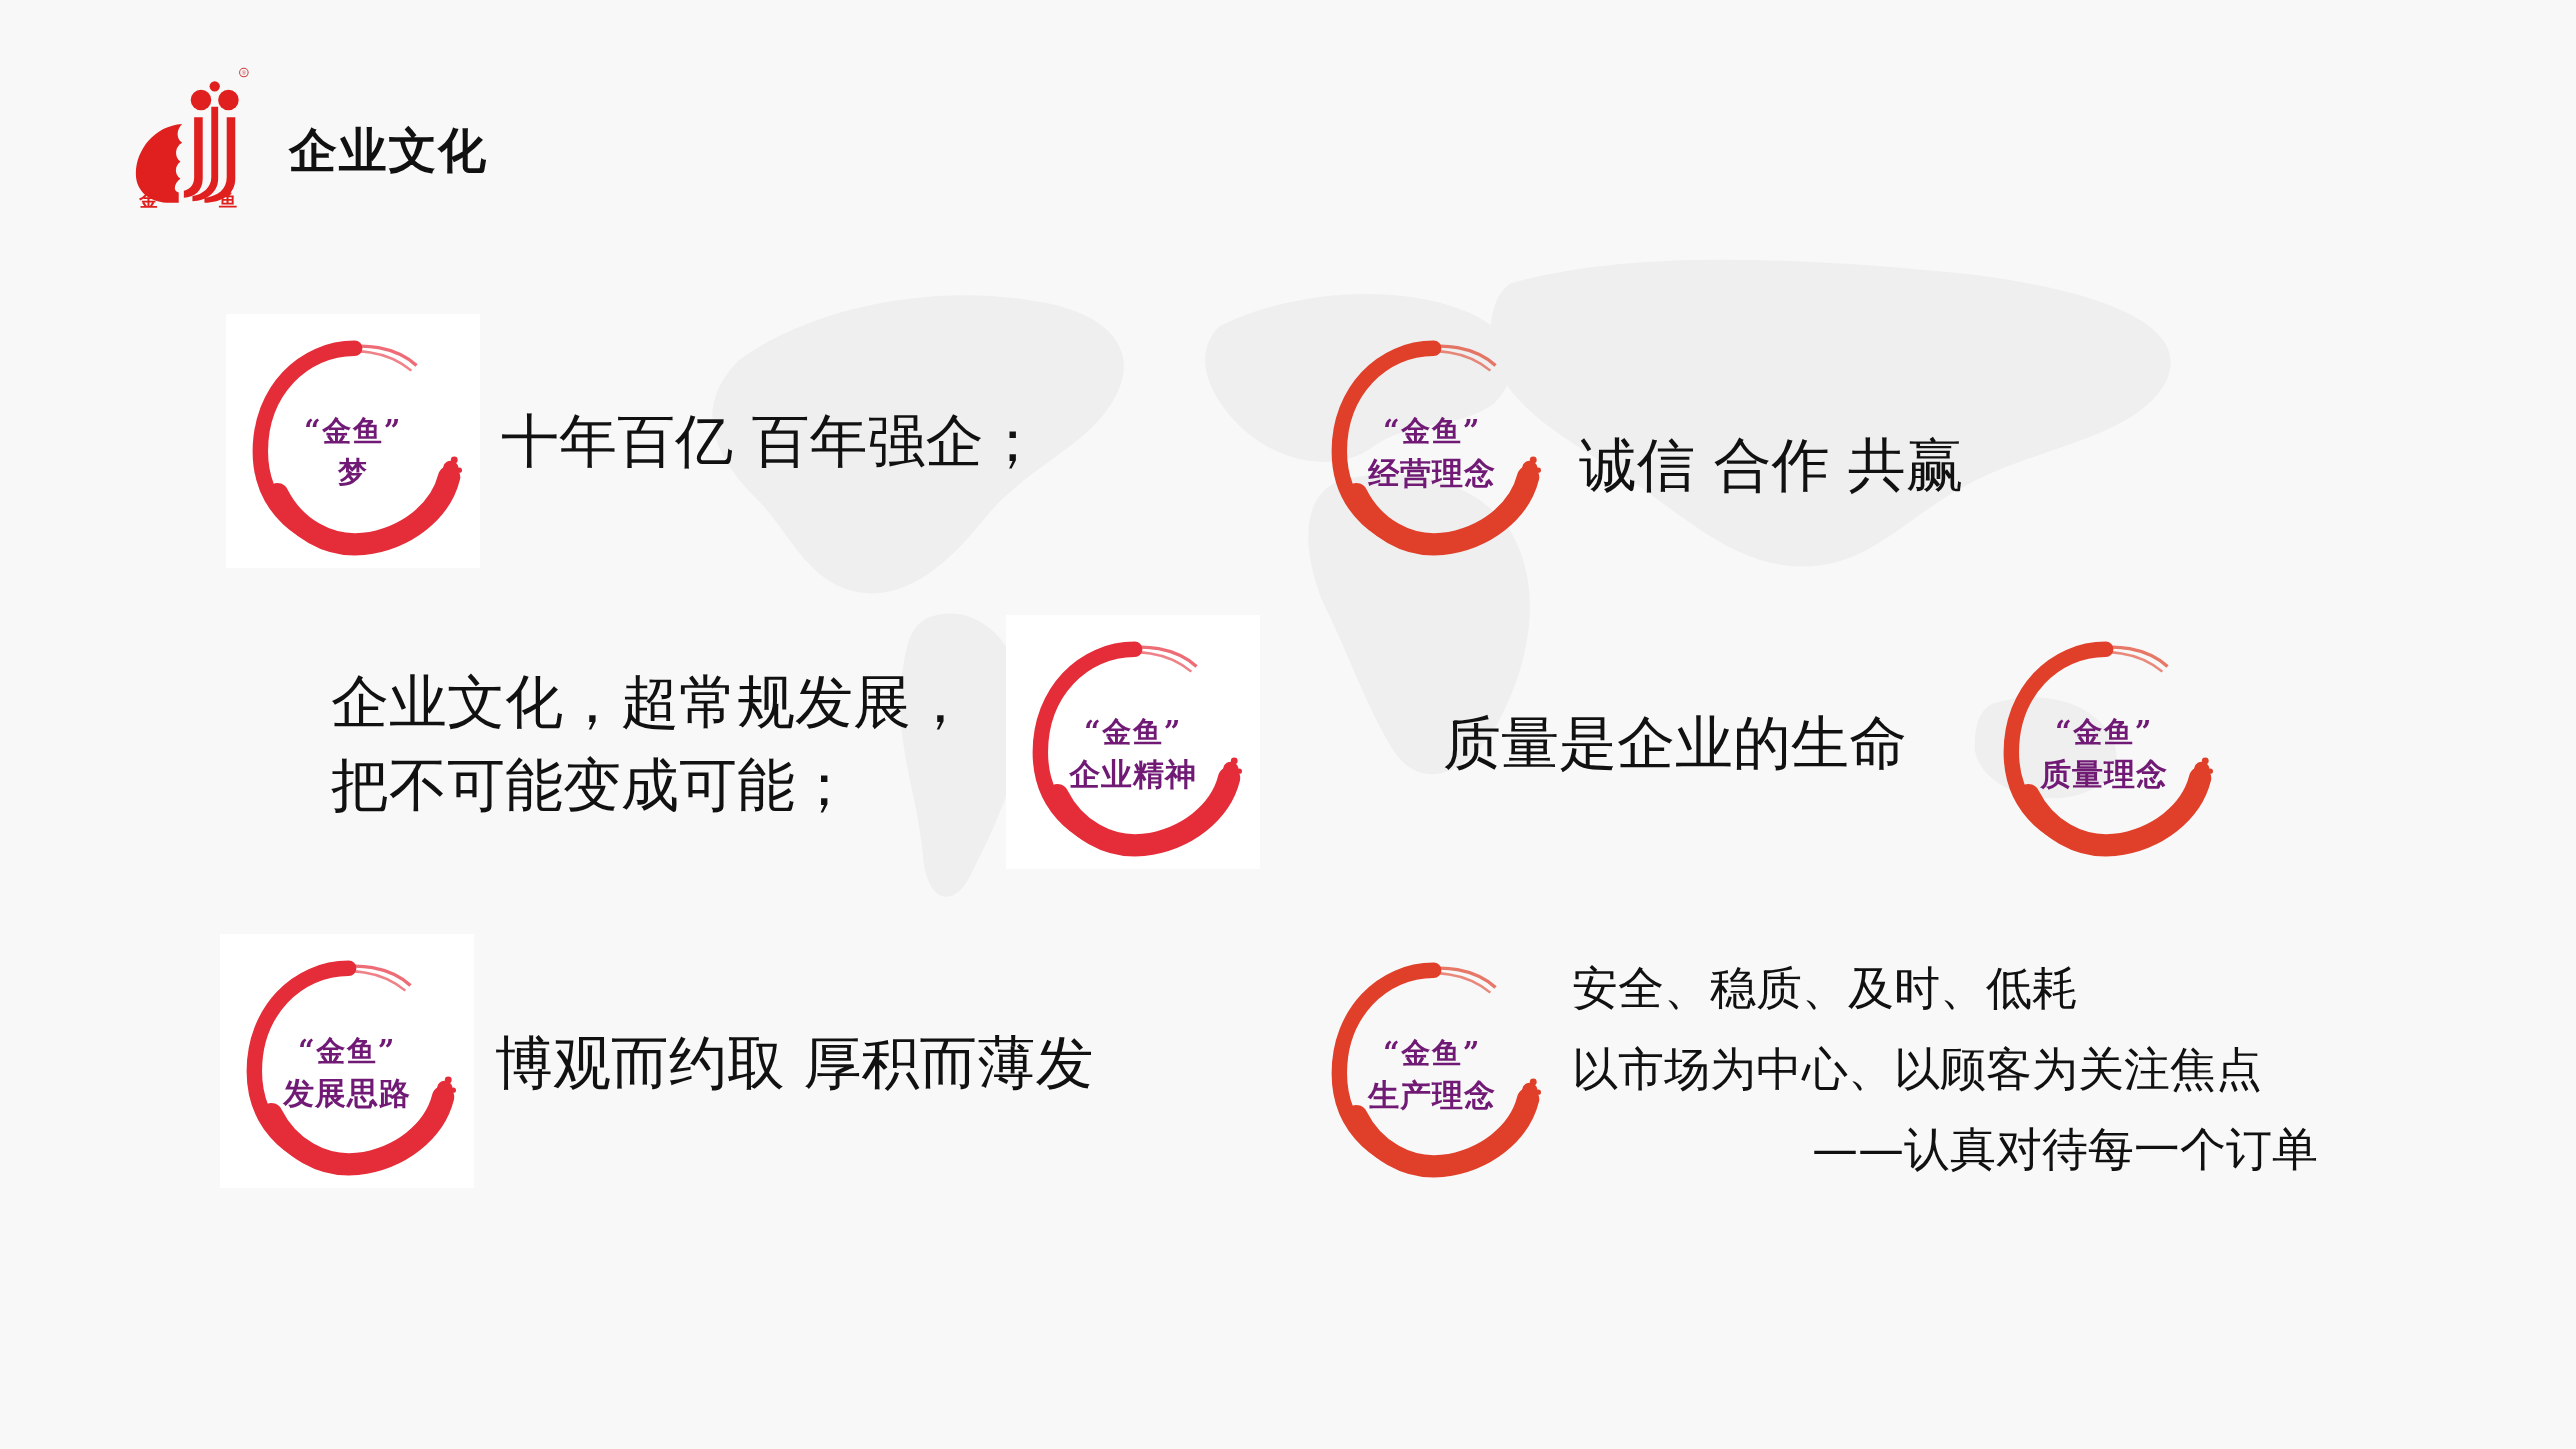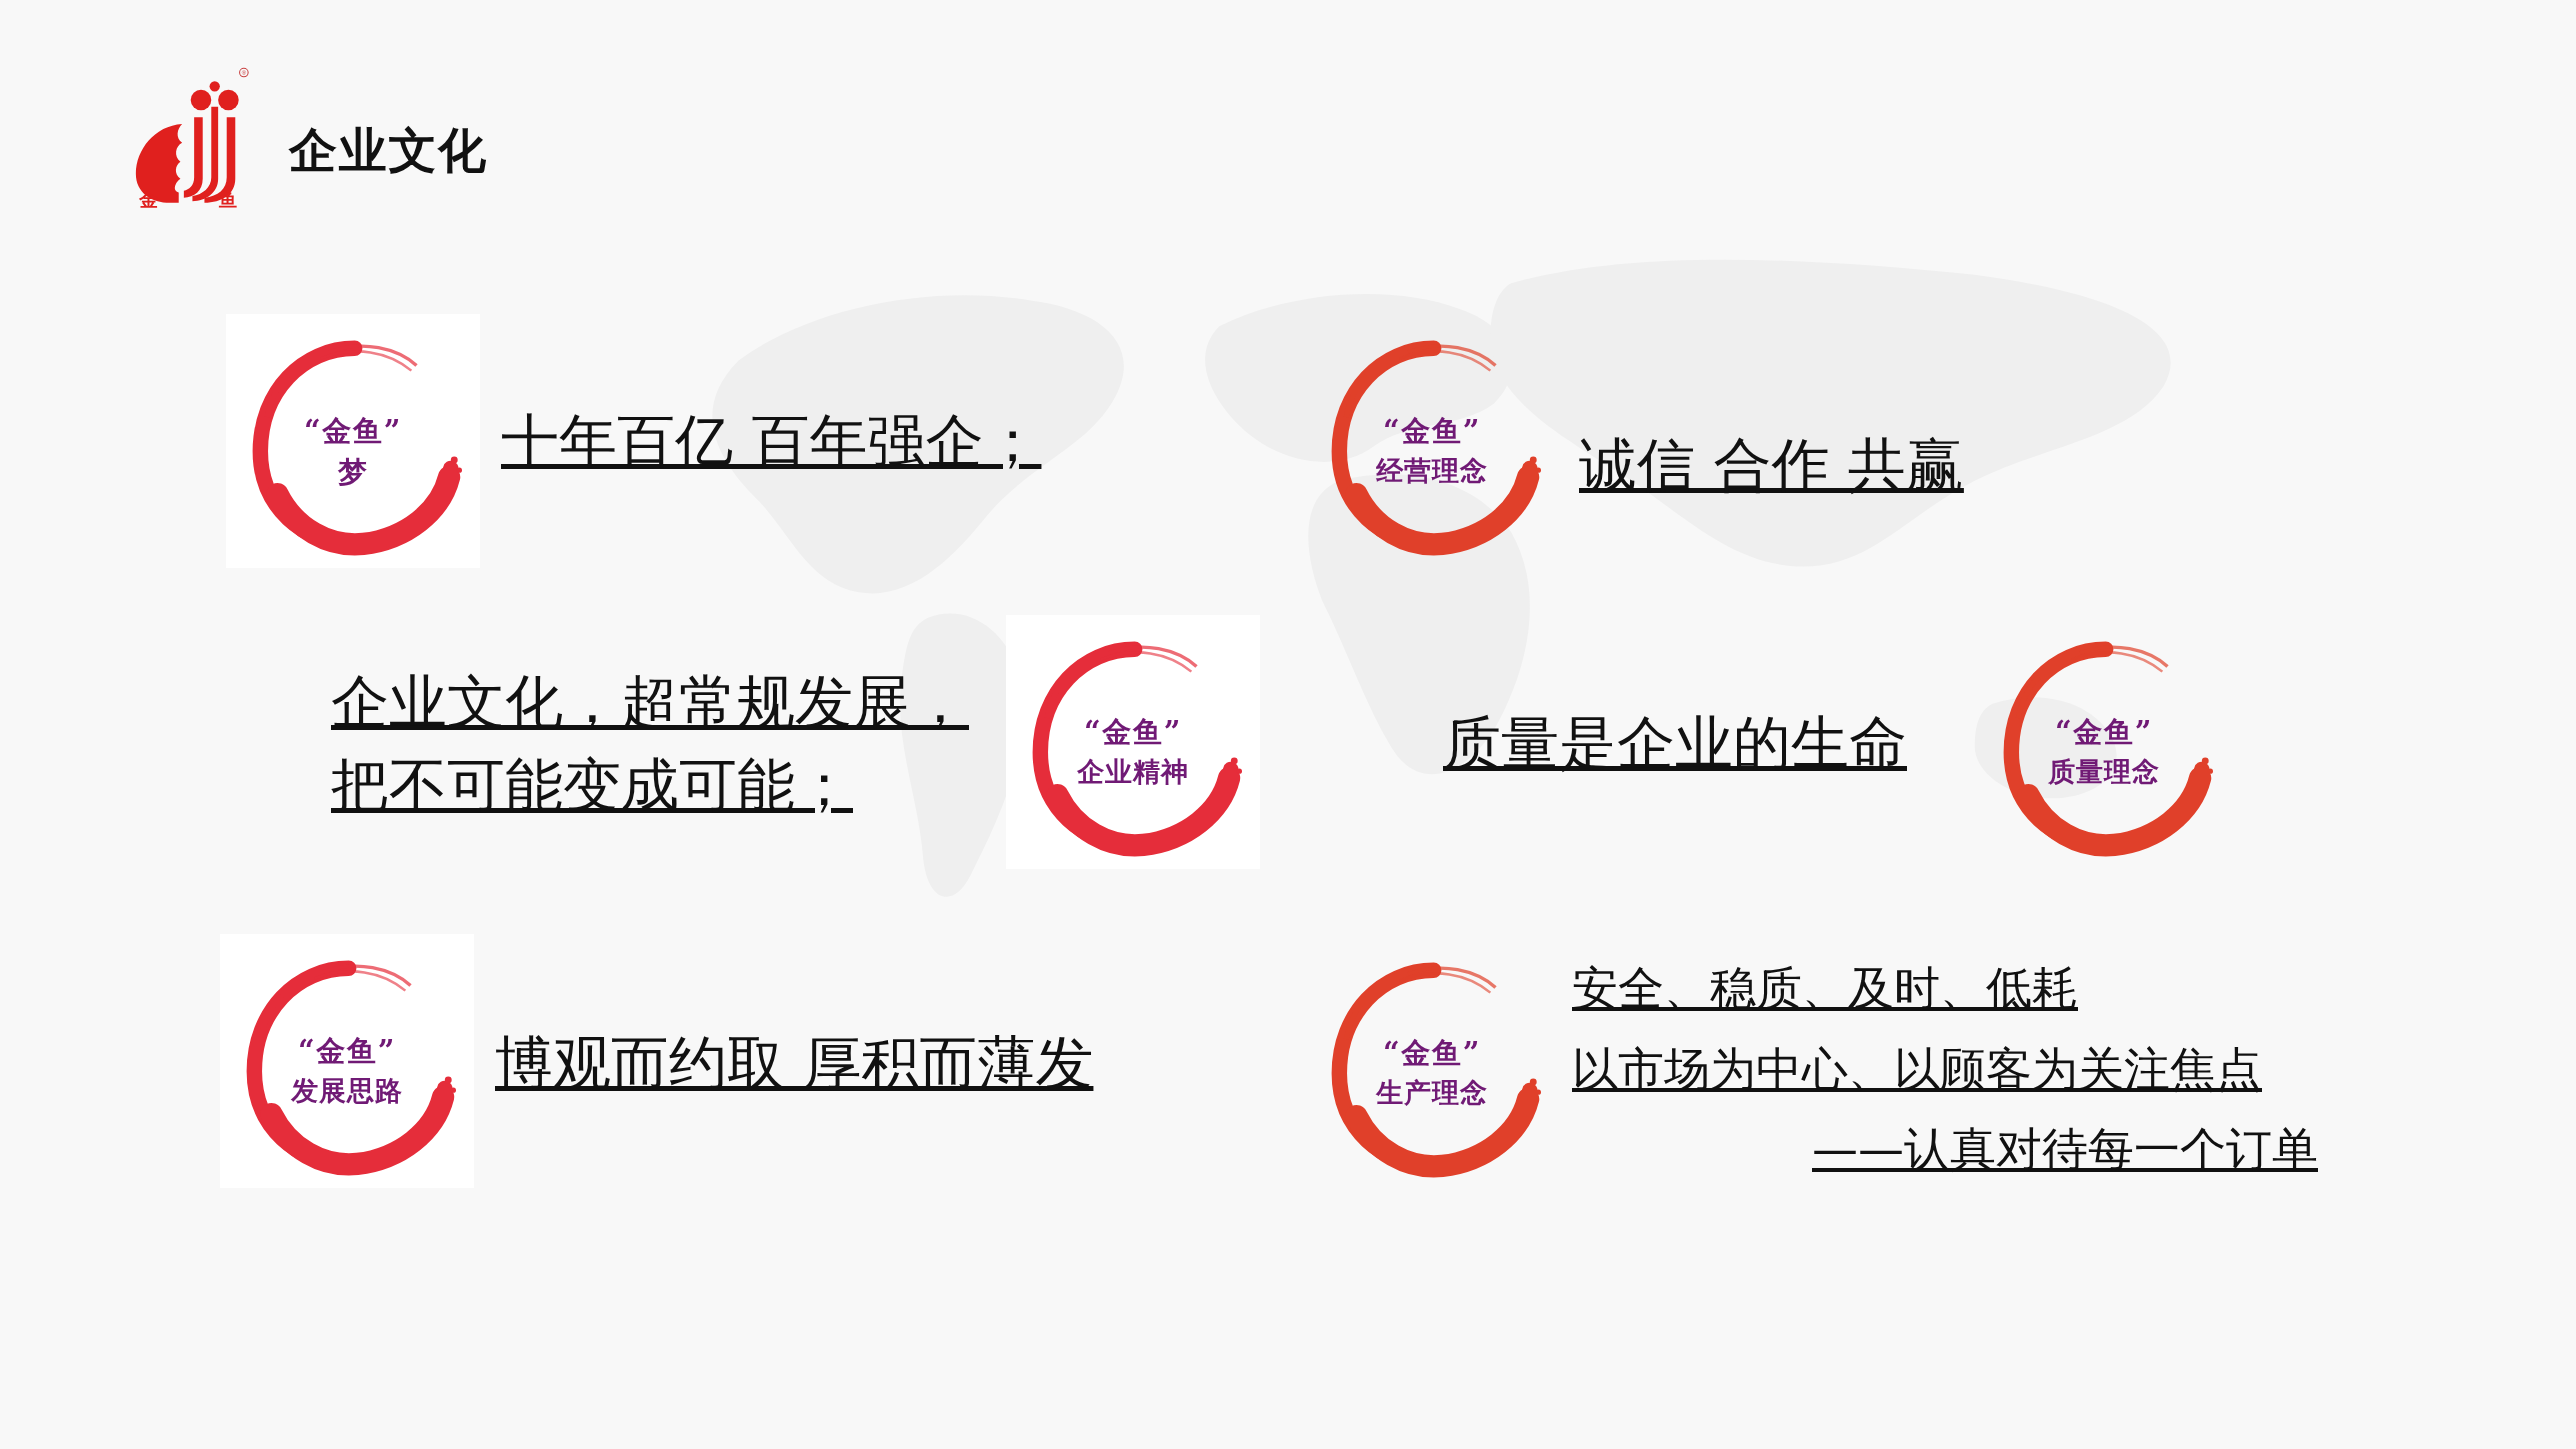--- a/index.html
+++ b/index.html
@@ -18,23 +18,23 @@
     width: 254px; height: 254px;
   }
   .card.boxed { background: #ffffff; }
   .card svg { position: absolute; left: 0; top: 0; width: 254px; height: 254px; }
   .card .lbl {
     position: absolute; left: 0; width: 254px; text-align: center;
     font-family: "DejaVu Serif", "Liberation Serif", serif;
     font-weight: bold; color: #701a75; white-space: nowrap;
   }
   .card .l1 { top: 98px; font-size: 29px; letter-spacing: 1.7px; }
-  .card .l2 { top: 139px; font-size: 27px; letter-spacing: 0.9px; }
+  .card .l2 { top: 139px; font-size: 31px; letter-spacing: 0.9px; }
   .card .l2.single { font-size: 29px; }
-  .stmt { font-size: 58px; line-height: 79px; white-space: nowrap; color: #111; text-decoration: underline; }
+  .stmt { font-size: 58px; line-height: 79px; white-space: nowrap; color: #111; }
   .stmt.small { font-size: 46px; line-height: 80px; }
   .right { text-align: right; }
 </style>
 </head>
 <body>
 
 <svg class="map" viewBox="0 0 3000 1688">
   <g fill="#efefef">
     <path d="M860 420 C 940 360, 1080 330, 1200 350 C 1280 360, 1330 400, 1300 460 C 1270 520, 1200 540, 1150 600 C 1110 650, 1060 700, 1000 690 C 940 680, 920 620, 880 580 C 840 540, 800 480, 860 420 Z"></path>
     <path d="M1080 720 C 1130 700, 1180 740, 1190 800 C 1200 880, 1160 960, 1130 1020 C 1110 1060, 1080 1050, 1075 1000 C 1070 930, 1040 860, 1050 790 C 1055 750, 1060 730, 1080 720 Z"></path>

